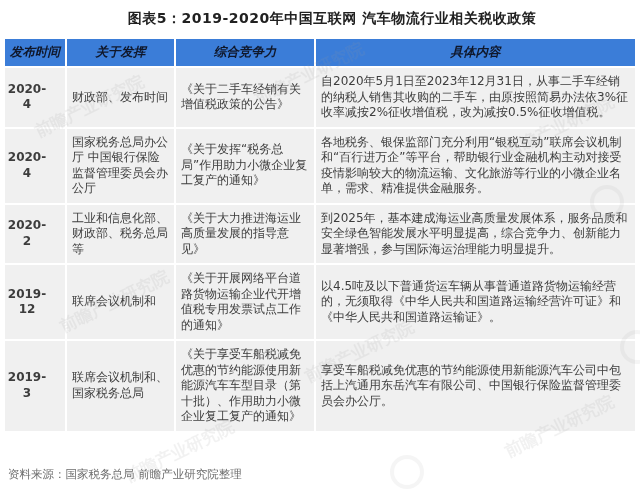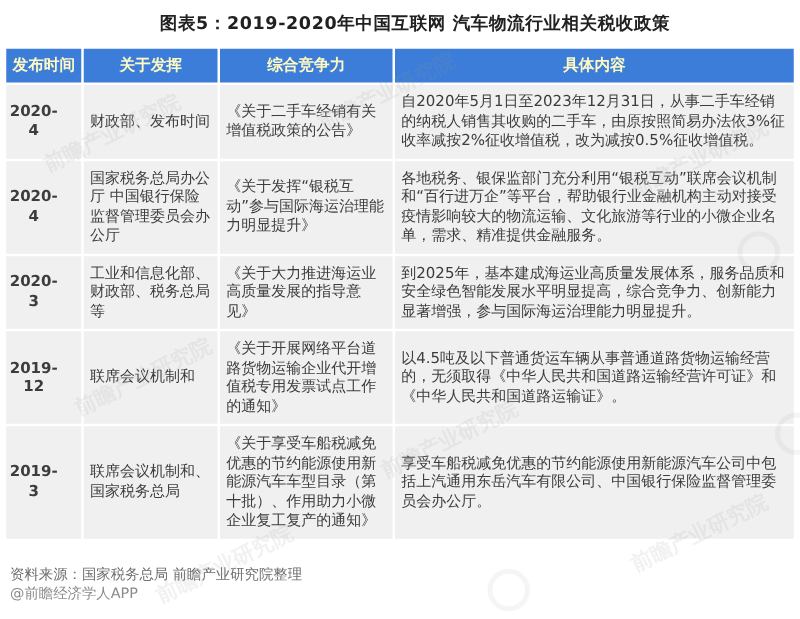--- a/index.html
+++ b/index.html
@@ -27,27 +27,28 @@
     border-collapse: separate;
     border-spacing: 2px;
     table-layout: fixed;
   }
   col.c-date   { width: 60px; }
   col.c-agency { width: 107px; }
   col.c-doc    { width: 138px; }
   col.c-body   { width: auto; }
   th {
     background: #3b7dd8;
-    color: #fef9c3;
+    color: #0f172a;
     font-size: 12.5px;
     font-weight: bold;
     height: 27px;
     text-align: center;
     vertical-align: middle;
     padding: 2px;
+    font-style: italic;
   }
   td {
     background: #f0f0f0;
     color: #3d3d3d;
     font-size: 12px;
     line-height: 15.5px;
     vertical-align: middle;
     padding: 6px 5px;
     word-break: break-all;
   }
@@ -124,25 +125,25 @@
     <tbody>
       <tr class="r1">
         <td class="cell-date">2020-4</td>
         <td class="cell-agency">财政部、发布时间</td>
         <td class="cell-doc">《关于二手车经销有关增值税政策的公告》</td>
         <td class="cell-content">自2020年5月1日至2023年12月31日，从事二手车经销的纳税人销售其收购的二手车，由原按照简易办法依3%征收率减按2%征收增值税，改为减按0.5%征收增值税。</td>
       </tr>
       <tr class="r2">
         <td class="cell-date">2020-4</td>
         <td class="cell-agency">国家税务总局办公厅 中国银行保险监督管理委员会办公厅</td>
-        <td class="cell-doc">《关于发挥“银税互动”参与国际海运治理能力明显提升》</td>
+        <td class="cell-doc">《关于发挥“税务总局”作用助力小微企业复工复产的通知》</td>
         <td class="cell-content">各地税务、银保监部门充分利用“银税互动”联席会议机制和“百行进万企”等平台，帮助银行业金融机构主动对接受疫情影响较大的物流运输、文化旅游等行业的小微企业名单，需求、精准提供金融服务。</td>
       </tr>
       <tr class="r3">
-        <td class="cell-date">2020-3</td>
+        <td class="cell-date">2020-2</td>
         <td class="cell-agency">工业和信息化部、财政部、税务总局等</td>
         <td class="cell-doc">《关于大力推进海运业高质量发展的指导意见》</td>
         <td class="cell-content">到2025年，基本建成海运业高质量发展体系，服务品质和安全绿色智能发展水平明显提高，综合竞争力、创新能力显著增强，参与国际海运治理能力明显提升。</td>
       </tr>
       <tr class="r4">
         <td class="cell-date">2019-12</td>
         <td class="cell-agency">联席会议机制和</td>
         <td class="cell-doc">《关于开展网络平台道路货物运输企业代开增值税专用发票试点工作的通知》</td>
         <td class="cell-content">以4.5吨及以下普通货运车辆从事普通道路货物运输经营的，无须取得《中华人民共和国道路运输经营许可证》和《中华人民共和国道路运输证》。</td>
       </tr>
@@ -150,16 +151,15 @@
         <td class="cell-date">2019-3</td>
         <td class="cell-agency">联席会议机制和、国家税务总局</td>
         <td class="cell-doc">《关于享受车船税减免优惠的节约能源使用新能源汽车车型目录（第十批）、作用助力小微企业复工复产的通知》</td>
         <td class="cell-content">享受车船税减免优惠的节约能源使用新能源汽车公司中包括上汽通用东岳汽车有限公司、中国银行保险监督管理委员会办公厅。</td>
       </tr>
     </tbody>
   </table>
 
   <div class="footer">
     <span>资料来源：国家税务总局 前瞻产业研究院整理</span>
-    <span class="brand">@前瞻经济学人APP</span>
   </div>
 
 </div>
 
 </body></html>

